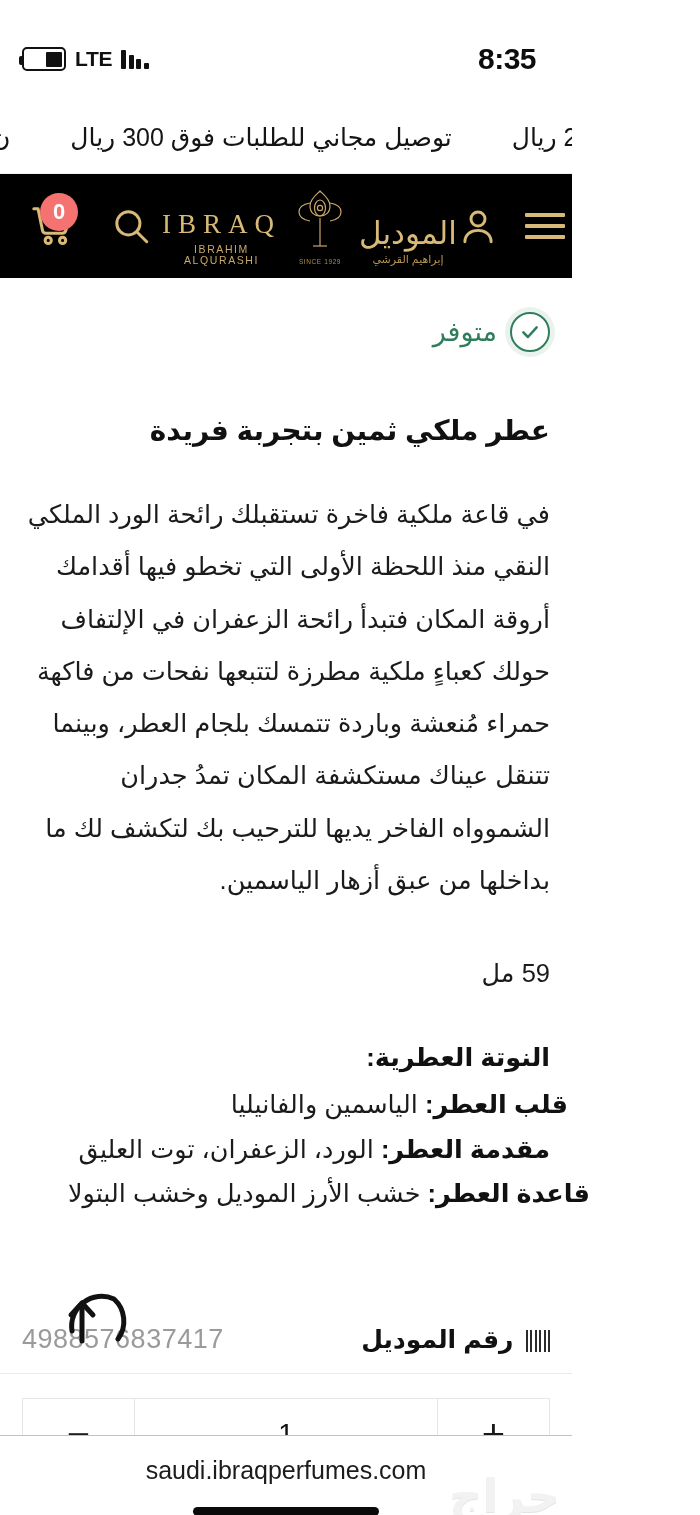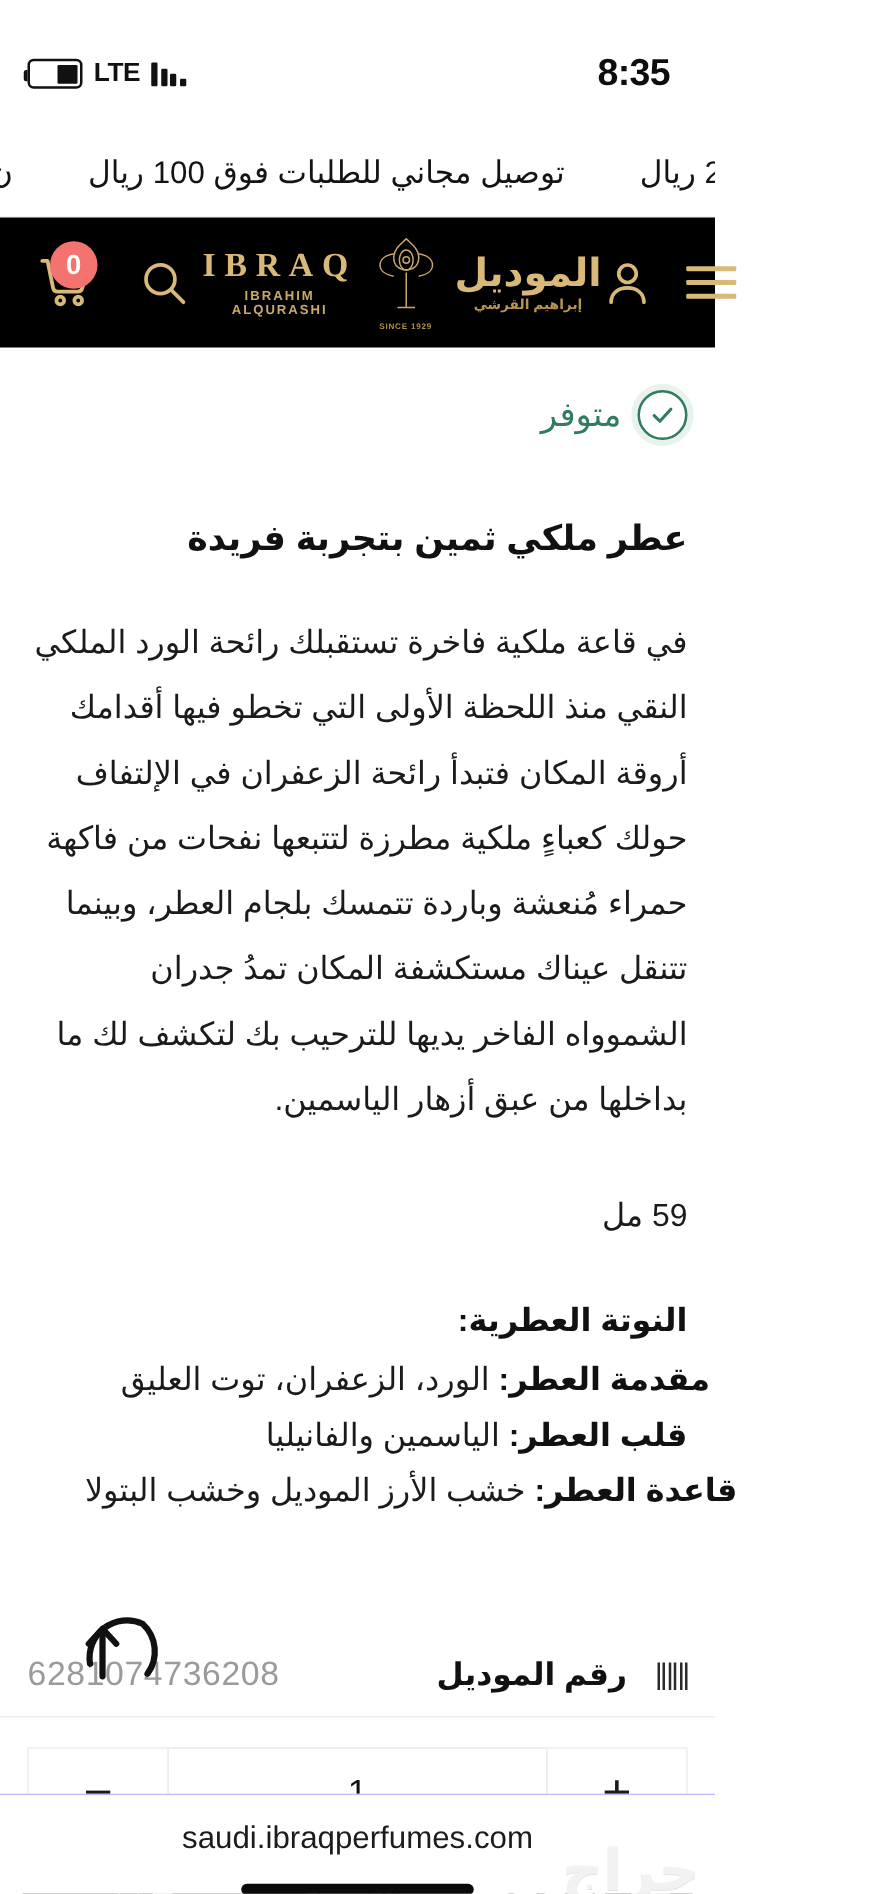--- a/index.html
+++ b/index.html
@@ -56,21 +56,21 @@
   .icon-btn { position: relative; display: flex; align-items: center; justify-content: center; }
   .cart-wrap { width: 62px; height: 62px; }
   .badge {
     position: absolute; top: -2px; left: 18px;
     width: 38px; height: 38px; border-radius: 50%;
     background: #f4726f; color: #fff;
     display: flex; align-items: center; justify-content: center;
     font-size: 22px; font-weight: 600;
   }
   .search-wrap { width: 62px; height: 62px; margin-left: 16px; }
-  .logo { display: flex; align-items: center; gap: 8px; font-weight: bold; }
+  .logo { display: flex; align-items: flex-end; gap: 8px; }
   .logo-en { text-align: center; line-height: 1; }
   .logo-en .big {
     font-size: 27px; letter-spacing: 7px; color: #d8b978;
     font-family: "Liberation Serif", serif;
   }
   .logo-en .small {
     font-size: 10.5px; letter-spacing: 1.6px; color: #c9a86a;
     margin-top: 6px; font-family: "Liberation Sans", sans-serif;
   }
   .logo-mark { position: relative; width: 62px; height: 78px; }
@@ -115,21 +115,21 @@
   .notes-list { display:flex; flex-direction: column; align-items: flex-start; }
   .notes-list .note-line:nth-child(1) { margin-right: -18px; }
   .notes-list .note-line:nth-child(3) { margin-right: -40px; }
 
   
   .model-row {
     direction: rtl; display: flex; align-items: center;
     justify-content: space-between; padding: 108px 22px 0;
     position: relative;
   }
-  .model-label { display: flex; align-items: center; gap: 24px; }
+  .model-label { display: flex; align-items: center; gap: 12px; }
   .model-label .txt { font-size: 25px; font-weight: 700; color: #111; }
   .barcode { display: flex; gap: 2.5px; align-items: flex-end; height: 24px; }
   .barcode i { width: 2px; height: 22px; background: #2b2b2b; display:block; }
   .model-value { font-size: 27px; color: #9a9a9a; letter-spacing: 0.5px; font-weight: 300; }
 
   
   .scroll-top {
     position: absolute; left: 52px; bottom: -6px; width: 92px; height: 92px;
     pointer-events: none;
   }
@@ -203,21 +203,21 @@
           <i></i>
           <i></i>
           <i></i>
       </span>
     </div>
     <div class="clock">8:35</div>
   </div>
 
   <div class="announce">
     <span class="clip-r">للد × ت فوق 200 ريال</span>
-    <span>توصيل مجاني للطلبات فوق 100 ريال</span>
+    <span>توصيل مجاني للطلبات فوق 300 ريال</span>
     <span class="clip-l">ن</span>
   </div>
 
   <div class="header">
     <div class="hdr-group">
       <span class="icon-btn cart-wrap">
         <svg width="46" height="46" viewBox="0 0 24 24" fill="none" stroke="#d8b978" stroke-width="1.6" stroke-linecap="round" stroke-linejoin="round">
           <path d="M2 3h2.2l2.3 11.2a2 2 0 0 0 2 1.6h8.2a2 2 0 0 0 2-1.5L20.5 7H5.2"></path>
           <circle cx="9.5" cy="19.5" r="1.6"></circle>
             <circle cx="17" cy="19.5" r="1.6"></circle>
@@ -283,44 +283,44 @@
     <div class="prod-title">عطر ملكي ثمين بتجربة فريدة</div>
 
     <div class="desc">في قاعة ملكية فاخرة تستقبلك رائحة الورد الملكي النقي منذ اللحظة الأولى التي تخطو فيها أقدامك أروقة المكان فتبدأ رائحة الزعفران في الإلتفاف حولك كعباءٍ ملكية مطرزة لتتبعها نفحات من فاكهة حمراء مُنعشة وباردة تتمسك بلجام العطر، وبينما تتنقل عيناك مستكشفة المكان تمدُ جدران الشموواه الفاخر يديها للترحيب بك لتكشف لك ما بداخلها من عبق أزهار الياسمين.</div>
 
     <div class="volume">59 مل</div>
 
     <div class="notes-title">النوتة العطرية:</div>
 
     <div class="notes-list">
       <div class="note-line">
+        <b>قلب العطر:</b><span> الياسمين والفانيليا</span>
+      </div>
+      <div class="note-line">
         <b>مقدمة العطر:</b><span> الورد، الزعفران، توت العليق</span>
-      </div>
-      <div class="note-line">
-        <b>قلب العطر:</b><span> الياسمين والفانيليا</span>
       </div>
       <div class="note-line">
         <b>قاعدة العطر:</b><span> خشب الأرز الموديل وخشب البتولا</span>
       </div>
     </div>
   </div>
 
   <div class="model-row">
     <div class="model-label">
       <span class="barcode">
         <i></i>
           <i></i>
           <i></i>
           <i></i>
           <i></i>
           <i></i>
       </span>
       <span class="txt">رقم الموديل</span>
     </div>
-    <div class="model-value">6281074736208</div>
+    <div class="model-value">4988576837417</div>
 
     <span class="scroll-top">
       <svg width="92" height="92" viewBox="0 0 92 92" fill="none">
         <path d="M20 62 A30 30 0 0 1 62 30 A30 30 0 0 1 66 70" stroke="#111" stroke-width="5" stroke-linecap="round"></path>
         <path d="M30 72 V36" stroke="#111" stroke-width="5" stroke-linecap="round"></path>
         <path d="M19 46 L30 34 L41 46" stroke="#111" stroke-width="5" stroke-linecap="round" stroke-linejoin="round"></path>
       </svg>
     </span>
   </div>
   <div class="divider"></div>

